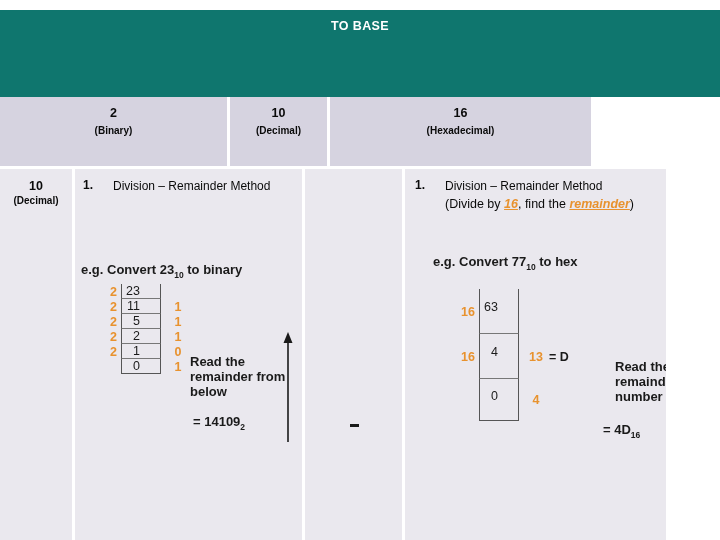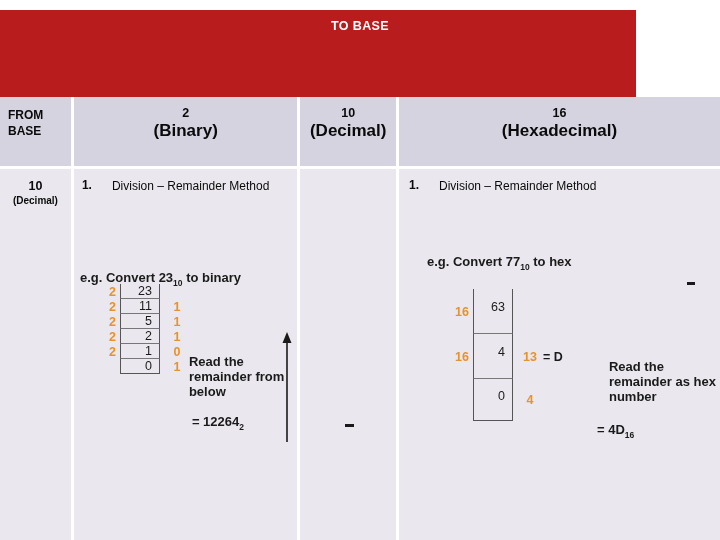--- a/index.html
+++ b/index.html
@@ -13,23 +13,23 @@
     font-family: "Liberation Sans", sans-serif;
     overflow: hidden;
     position: relative;
   }
 
   
   #to-base-banner {
     position: absolute;
     left: 0;
     top: 10px;
-    width: 636px;
+    width: 720px;
     height: 87px;
-    background: #b91c1c;
+    background: #0f766e;
   }
   #to-base-title {
     position: absolute;
     left: 0;
     top: 9px;
     width: 720px;
     text-align: center;
     color: #ffffff;
     font-size: 12.5px;
     font-weight: bold;
@@ -68,30 +68,30 @@
     flex-direction: column;
     align-items: center;
     justify-content: flex-start;
     padding-top: 8px;
     text-align: center;
   }
 
   .c-from { width: 75px; }
   .c-bin  { width: 230px; }
   .c-dec  { width: 100px; }
-  .c-hex  { width: 326px; }
+  .c-hex  { width: 261px; }
 
   .hdr-main {
     font-size: 12.5px;
     font-weight: bold;
     color: #0a0a0a;
     line-height: 17px;
   }
   .hdr-sub {
-    font-size: 17px;
+    font-size: 10px;
     font-weight: bold;
     color: #0a0a0a;
     line-height: 17px;
   }
   #from-base-label {
     font-size: 12px;
     font-weight: bold;
     color: #0a0a0a;
     line-height: 16px;
     text-align: left;
@@ -200,21 +200,21 @@
     width: 22px;
     text-align: right;
     padding-right: 4px;
     color: #E8922E;
     font-weight: bold;
     font-size: 12.5px;
   }
   .lad-quot {
     width: 40px;
     text-align: right;
-    padding-right: 7px;
+    padding-right: 20px;
     box-sizing: border-box;
     font-size: 12.5px;
     color: #1a1a1a;
     border-left: 1.5px solid #555;
     border-right: 1.5px solid #555;
   }
   .lad-rem {
     width: 34px;
     text-align: center;
     color: #E8922E;
@@ -258,26 +258,20 @@
 <body>
 
 <div id="to-base-banner">
   <div id="to-base-title">TO BASE</div>
 </div>
 
 <div id="conv-table">
 
   <div class="trow" id="header-row">
 
-    <div class="cell c-from">
-      <div id="from-base-label">
-        <span>FROM</span><br>
-        <span>BASE</span>
-      </div>
-    </div>
 
     <div class="cell c-bin">
       <div class="hdr-main">2</div>
       <div class="hdr-sub">(Binary)</div>
     </div>
 
     <div class="cell c-dec">
       <div class="hdr-main">10</div>
       <div class="hdr-sub">(Decimal)</div>
     </div>
@@ -299,21 +293,21 @@
 
       <div class="method-block" id="bin-method">
         <span class="method-num">1.</span>
         <div class="method-body">
           <div class="method-title">Division – Remainder Method</div>
         </div>
       </div>
 
       <div class="figure" id="bin-figure" style="left:0px; top:85px; width:230px;">
 
-        <div class="fig-caption" style="position:absolute; left:6px; top:16px;"><span>e.g. Convert 23</span><span class="sub">10</span><span> to binary</span></div>
+        <div class="fig-caption" style="position:absolute; left:6px; top:8px;"><span>e.g. Convert 23</span><span class="sub">10</span><span> to binary</span></div>
 
         <div class="ladder" style="position:absolute; left:20px; top:30px;">
           <div class="lad-row">
             <span class="lad-div">2</span>
             <span class="lad-quot underline-cell">23</span>
             <span class="lad-rem"></span>
           </div>
           <div class="lad-row">
             <span class="lad-div">2</span>
             <span class="lad-quot underline-cell">11</span>
@@ -341,34 +335,35 @@
           </div>
 
           <svg id="bin-arrow" viewBox="0 0 12 110">
             <line x1="6" y1="110" x2="6" y2="10" stroke="#1a1a1a" stroke-width="1.6"></line>
             <polygon points="6,0 1.5,11 10.5,11" fill="#1a1a1a"></polygon>
           </svg>
         </div>
 
         <div class="note" style="left:115px; top:100px; width:105px;">Read the remainder from below</div>
 
-        <div class="result" style="left:118px; top:160px;"><span>= 12264</span><span class="sub">2</span></div>
+        <div class="result" style="left:118px; top:160px;"><span>= 14109</span><span class="sub">2</span></div>
       </div>
     </div>
 
     <div class="cell c-dec">
       <div id="dec-dash"></div>
     </div>
 
     <div class="cell c-hex">
 
       <div class="method-block" id="hex-method">
         <span class="method-num">1.</span>
         <div class="method-body">
           <div class="method-title">Division – Remainder Method</div>
+          <div class="method-paren"><span>(Divide by </span><span class="hl">16</span><span>, find the </span><span class="hl">remainder</span><span>)</span></div>
         </div>
       </div>
 
       <div id="hex-dash"></div>
 
       <div class="figure" id="hex-figure" style="left:0px; top:85px; width:315px;">
 
         <div class="fig-caption" style="position:absolute; left:28px; top:0px;"><span>e.g. Convert 77</span><span class="sub">10</span><span> to hex</span></div>
 
         <div class="ladder" style="position:absolute; left:48px; top:35px;">

